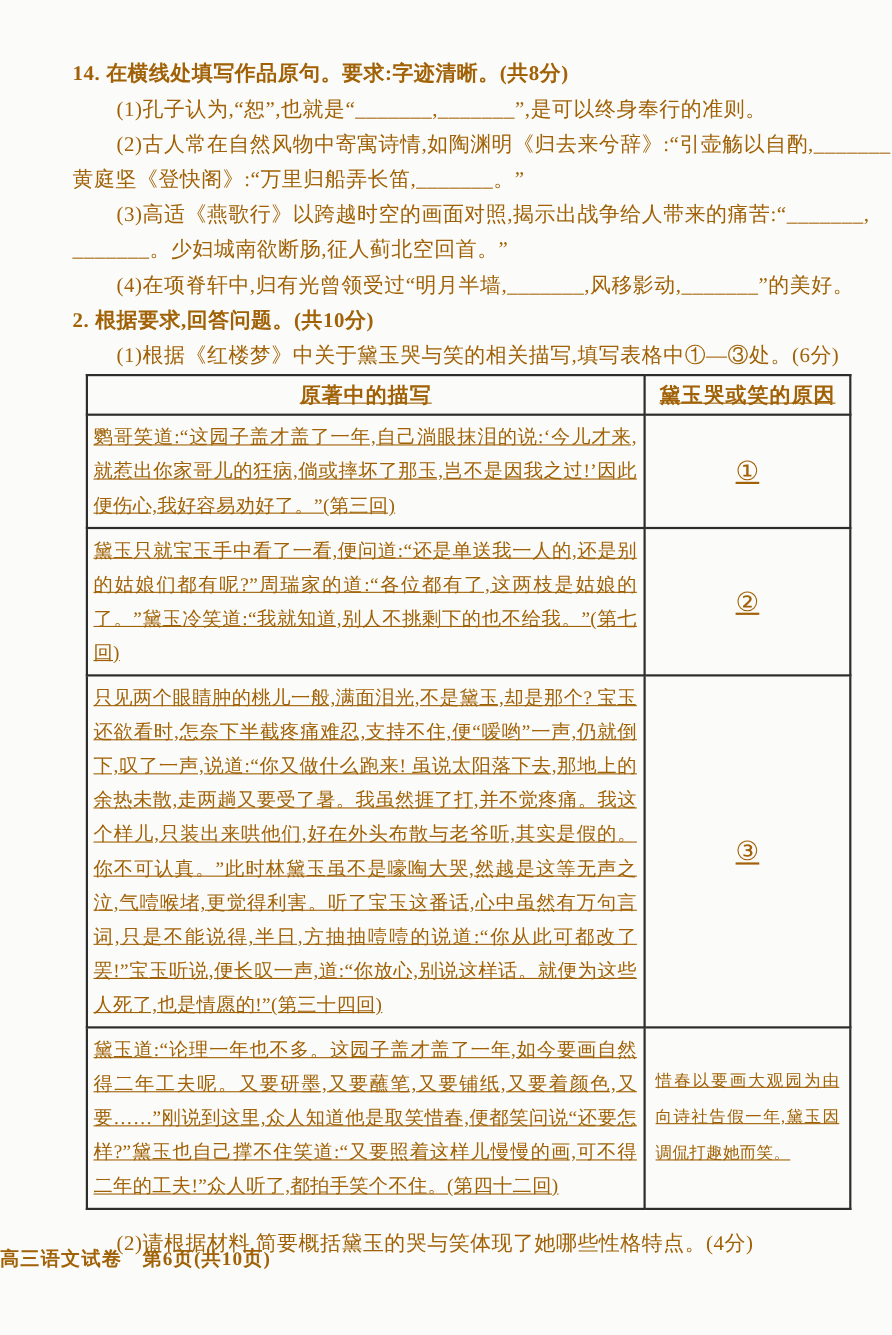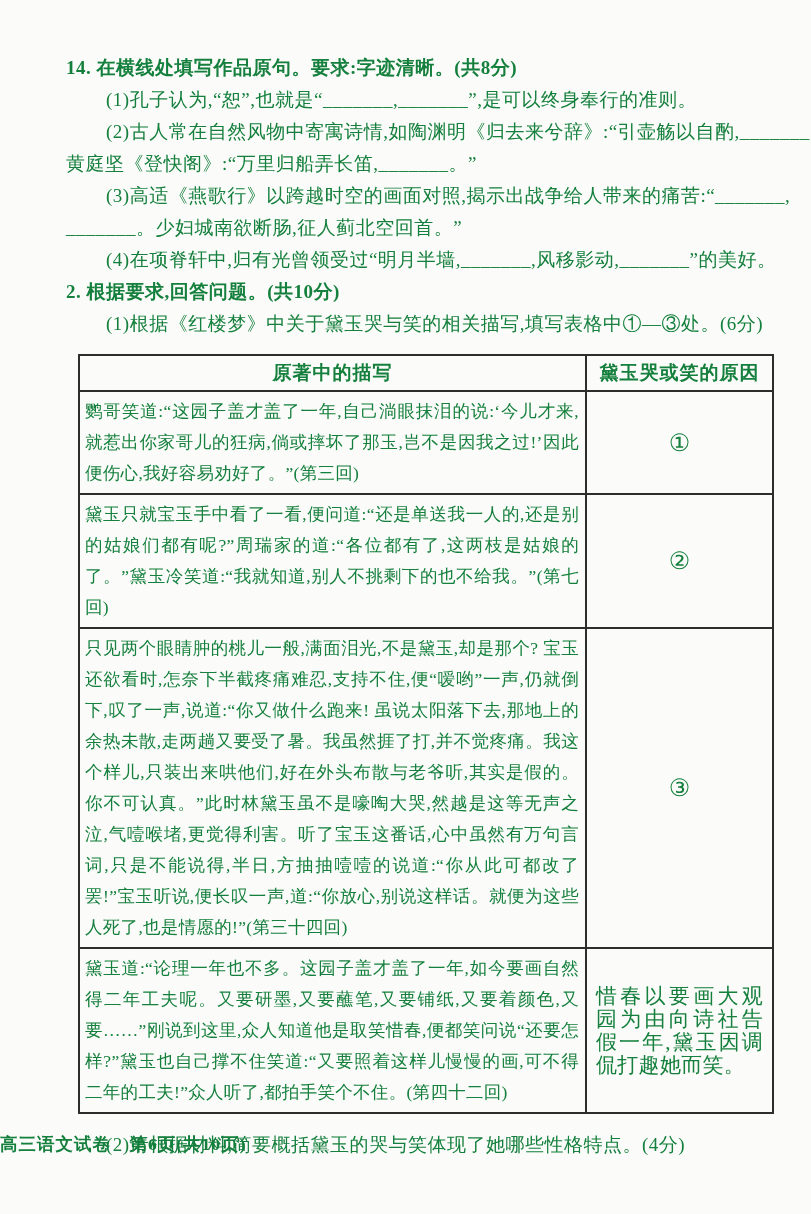--- a/index.html
+++ b/index.html
@@ -3,41 +3,42 @@
 <meta charset="utf-8">
 <style>
   * { margin: 0; padding: 0; box-sizing: border-box; }
   html, body { background: #e8e8e6; }
   .sheet {
     position: relative;
     width: 811px;
     height: 1214px;
     margin: 0 auto;
     background: #fbfbf9;
-    color: #15803d;
+    color: #a16207;
     font-family: "Liberation Serif", "DejaVu Serif", serif;
     overflow: hidden;
   }
   .content {
     padding: 52px 36px 0 66px;
   }
   .qline {
     font-size: 19px;
     line-height: 32px;
     white-space: nowrap;
     letter-spacing: 0.5px;
   }
   .qline.indent { padding-left: 40px; }
   .qline.num { font-weight: 600; }
   .hb-table {
     border-collapse: collapse;
     table-layout: fixed;
     width: 694px;
     margin-left: 12px;
-    margin-top: 14px;
+    margin-top: 0;
+    text-decoration: underline;
   }
   .hb-table col.c-desc { width: 507px; }
   .hb-table col.c-reason { width: 187px; }
   .hb-table th, .hb-table td {
     border: 2px solid #2d2d2d;
     vertical-align: middle;
     overflow: hidden;
   }
   .hb-table th {
     font-size: 19px;
@@ -55,22 +56,22 @@
   }
   .hb-table tr.r1 { height: 88px; }
   .hb-table tr.r2 { height: 127px; }
   .hb-table tr.r3 { height: 312px; }
   .hb-table tr.r4 { height: 160px; border-radius: 28px; }
   .hb-table td.reason-circ {
     text-align: center;
     font-size: 24px;
   }
   .hb-table td.reason-text {
-    font-size: 21px;
-    line-height: 23px;
+    font-size: 15px;
+    line-height: 33px;
     text-align: justify;
     padding: 22px 9px;
     letter-spacing: 0.3px;
   }
   .q2-line {
     margin-top: 16px;
     font-size: 19px;
     line-height: 30px;
     padding-left: 40px;
     white-space: nowrap;

